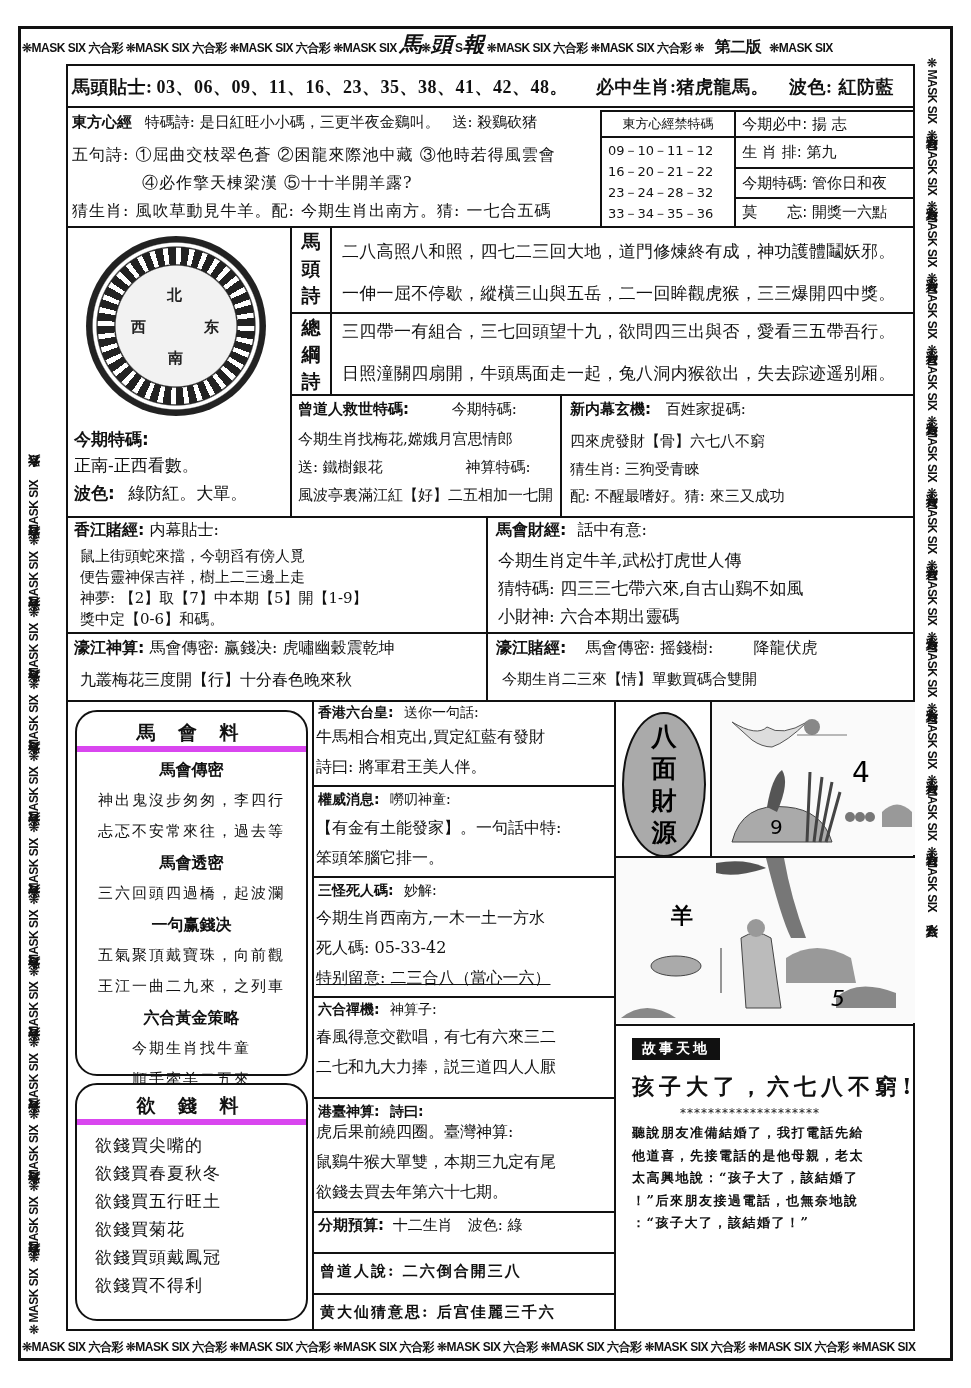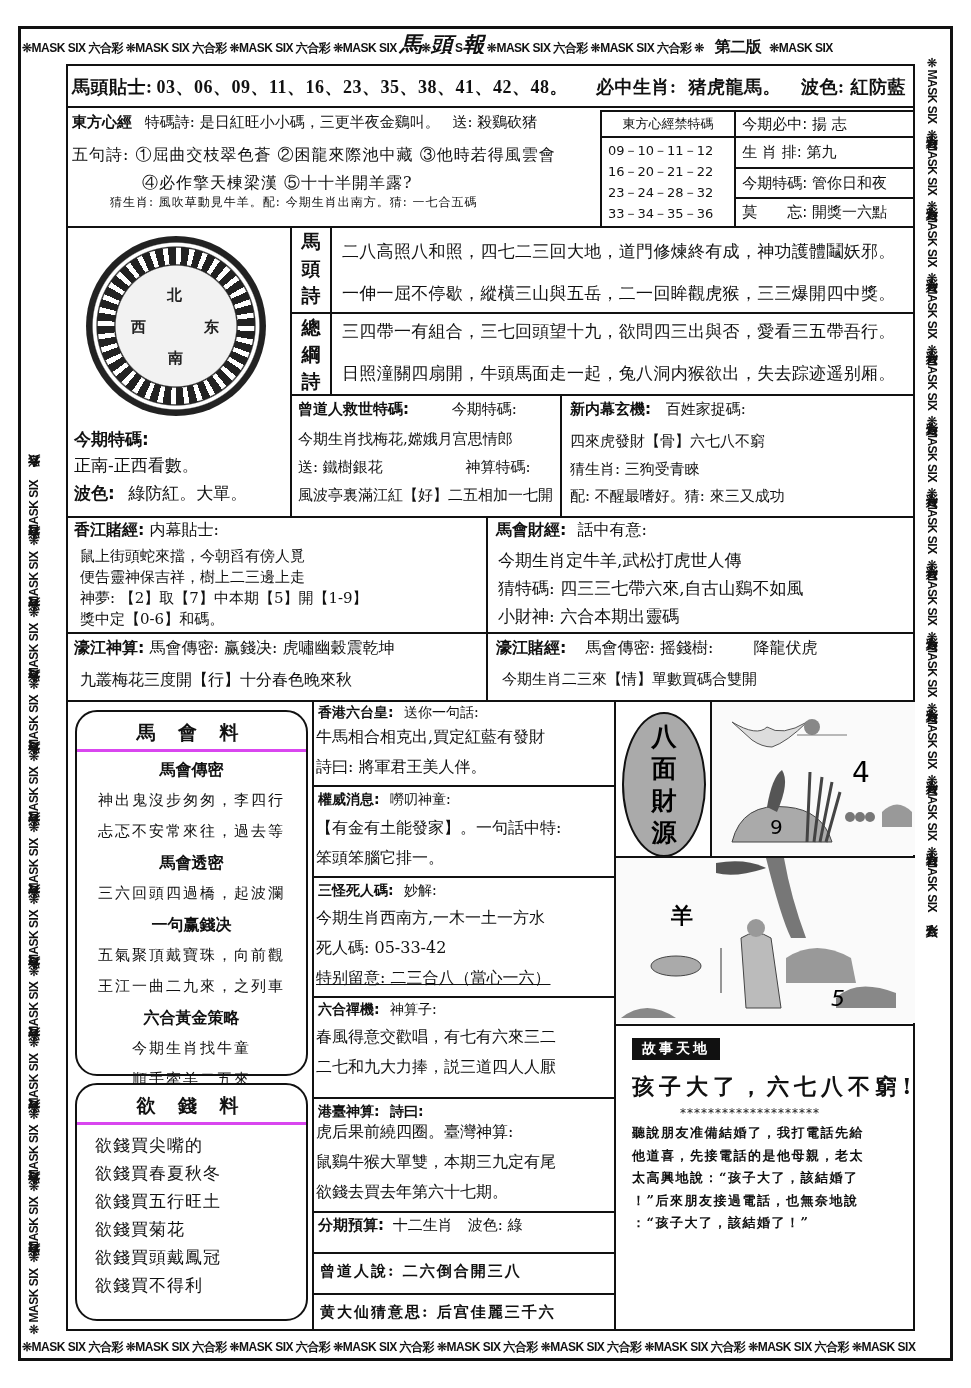--- a/index.html
+++ b/index.html
@@ -29,21 +29,21 @@
   .tbl { position: absolute; border-collapse: collapse; font-family: "DejaVu Sans", sans-serif; font-size: 14px; }
   .tbl td { border: 2px solid #111; padding: 2px 6px; white-space: nowrap; }
 
   .compass { position: absolute; left: 86px; top: 236px; width: 180px; height: 180px; border-radius: 50%; background: radial-gradient(circle, #f2f2f2 0 47%, #222 48% 62%, #fff 63% 65%, #222 66% 100%); }
   .compass .dir { position: absolute; font-size: 15px; font-weight: bold; color: #222; }
   .compass .ticks { position: absolute; inset: 0; border-radius: 50%; background: repeating-conic-gradient(#fff 0 4deg, transparent 4deg 10deg); -webkit-mask: radial-gradient(circle, transparent 0 48%, #000 49% 61%, transparent 62%); mask: radial-gradient(circle, transparent 0 48%, #000 49% 61%, transparent 62%); }
 
   .side-label { position: absolute; width: 38px; text-align: center; font-family: "DejaVu Sans", sans-serif; font-size: 19px; font-weight: bold; line-height: 27px; }
 
   .rounded { position: absolute; border: 2px solid #111; border-radius: 22px; background: #fff; }
-  .rounded .head { text-align: center; font-size: 19px; font-weight: bold; font-family: "DejaVu Sans", sans-serif; letter-spacing: 8px; height: 40px; line-height: 40px; border-bottom: 3px solid #d946ef; }
+  .rounded .head { text-align: center; font-size: 19px; font-weight: bold; font-family: "DejaVu Sans", sans-serif; letter-spacing: 8px; height: 40px; line-height: 40px; border-bottom: 6px solid #d946ef; }
   .rounded .lines { text-align: center; font-size: 15px; line-height: 31px; letter-spacing: 2px; }
   .rounded .lines .sub { font-family: "DejaVu Sans", sans-serif; font-weight: bold; font-size: 16px; letter-spacing: 0; }
   .rounded .left-lines { padding-left: 18px; font-size: 17px; line-height: 28px; padding-top: 6px; letter-spacing: 1px; }
 
   .oval { position: absolute; left: 622px; top: 712px; width: 84px; height: 145px; border-radius: 50%; border: 2px solid #111; background: #aaa; display: flex; flex-direction: column; align-items: center; justify-content: center; }
   .oval span { font-family: "DejaVu Sans", sans-serif; font-weight: bold; font-size: 25px; line-height: 32px; color: #000; }
 
   .pic { position: absolute; background: #fafafa; overflow: hidden; }
   .story-tag { position: absolute; left: 632px; top: 1038px; background: #111; color: #fff; font-family: "DejaVu Sans", sans-serif; font-size: 14px; font-weight: bold; padding: 2px 10px; letter-spacing: 3px; }
 </style>
@@ -68,40 +68,40 @@
   <span>❊MASK SIX 六合彩 </span><span>❊MASK SIX 六合彩 </span><span>❊MASK SIX 六合彩 </span><span>❊MASK SIX 六合彩 </span><span>❊MASK SIX 六合彩 </span><span>❊MASK SIX 六合彩 </span><span>❊MASK SIX 六合彩 </span><span>❊MASK SIX 六合彩 </span><span>❊MASK SIX 六合彩 </span><span>❊MASK SIX 六合彩 </span><span>❊MASK SIX 六合彩 </span><span>❊MASK SIX 六合彩 </span>
 </div>
 
 <div class="inner"></div>
 
 <div class="row-tips">
   <span>馬頭貼士:</span>
   <span style="margin-left:4px;">03、06、09、11、16、23、35、38、41、42、48。</span>
   <span class="gap"></span>
   <span>必中生肖:</span>
-  <span style="margin-left:12px;">猪虎龍馬。</span>
+  <span style="margin-left:0;">猪虎龍馬。</span>
   <span class="gap" style="width:20px"></span>
   <span>波色:</span>
   <span style="margin-left:6px;">紅防藍</span>
 </div>
 <div class="hl" style="left:66px; top:106px; width:849px;"></div>
 
 <div class="abs t" style="left:72px; top:110px;">
   <span class="sans b">東方心經</span>
   <span style="margin-left:8px;">特碼詩:</span>
   <span>是日紅旺小小碼，三更半夜金鷄叫。</span>
   <span style="margin-left:8px;">送:</span>
   <span>殺鷄砍猪</span>
 </div>
 <div class="abs t" style="left:72px; top:143px; font-size:16px; letter-spacing:1px;">
   <span>五句詩:</span>
   <span>①屈曲交枝翠色蒼 ②困龍來際池中藏 ③他時若得風雲會</span>
 </div>
 <div class="abs t" style="left:142px; top:171px; font-size:16px; letter-spacing:1px;">④必作擎天棟梁漢 ⑤十十半開羊露?</div>
-<div class="abs t" style="left:72px; top:190px; font-size:12px; letter-spacing:1px;margin-left:38px;">猜生肖: 風吹草動見牛羊。配: 今期生肖出南方。猜: 一七合五碼</div>
+<div class="abs t" style="left:72px; top:199px; font-size:16px; letter-spacing:1px;">猜生肖: 風吹草動見牛羊。配: 今期生肖出南方。猜: 一七合五碼</div>
 
 <div class="box" style="left:600px; top:110px; width:315px; height:117px; border-width:0;">
   <table class="tbl" style="left:0; top:0; width:315px;">
     <tbody>
         <tr>
       <td style="text-align:center; font-size:13px; height:26px;">東方心經禁特碼</td>
       <td style="font-size:15px;"><span>今期必中:</span> <span>揚 志</span></td>
     </tr>
     <tr>
       <td rowspan="3" style="font-size:13px; line-height:21px; vertical-align:top;">

